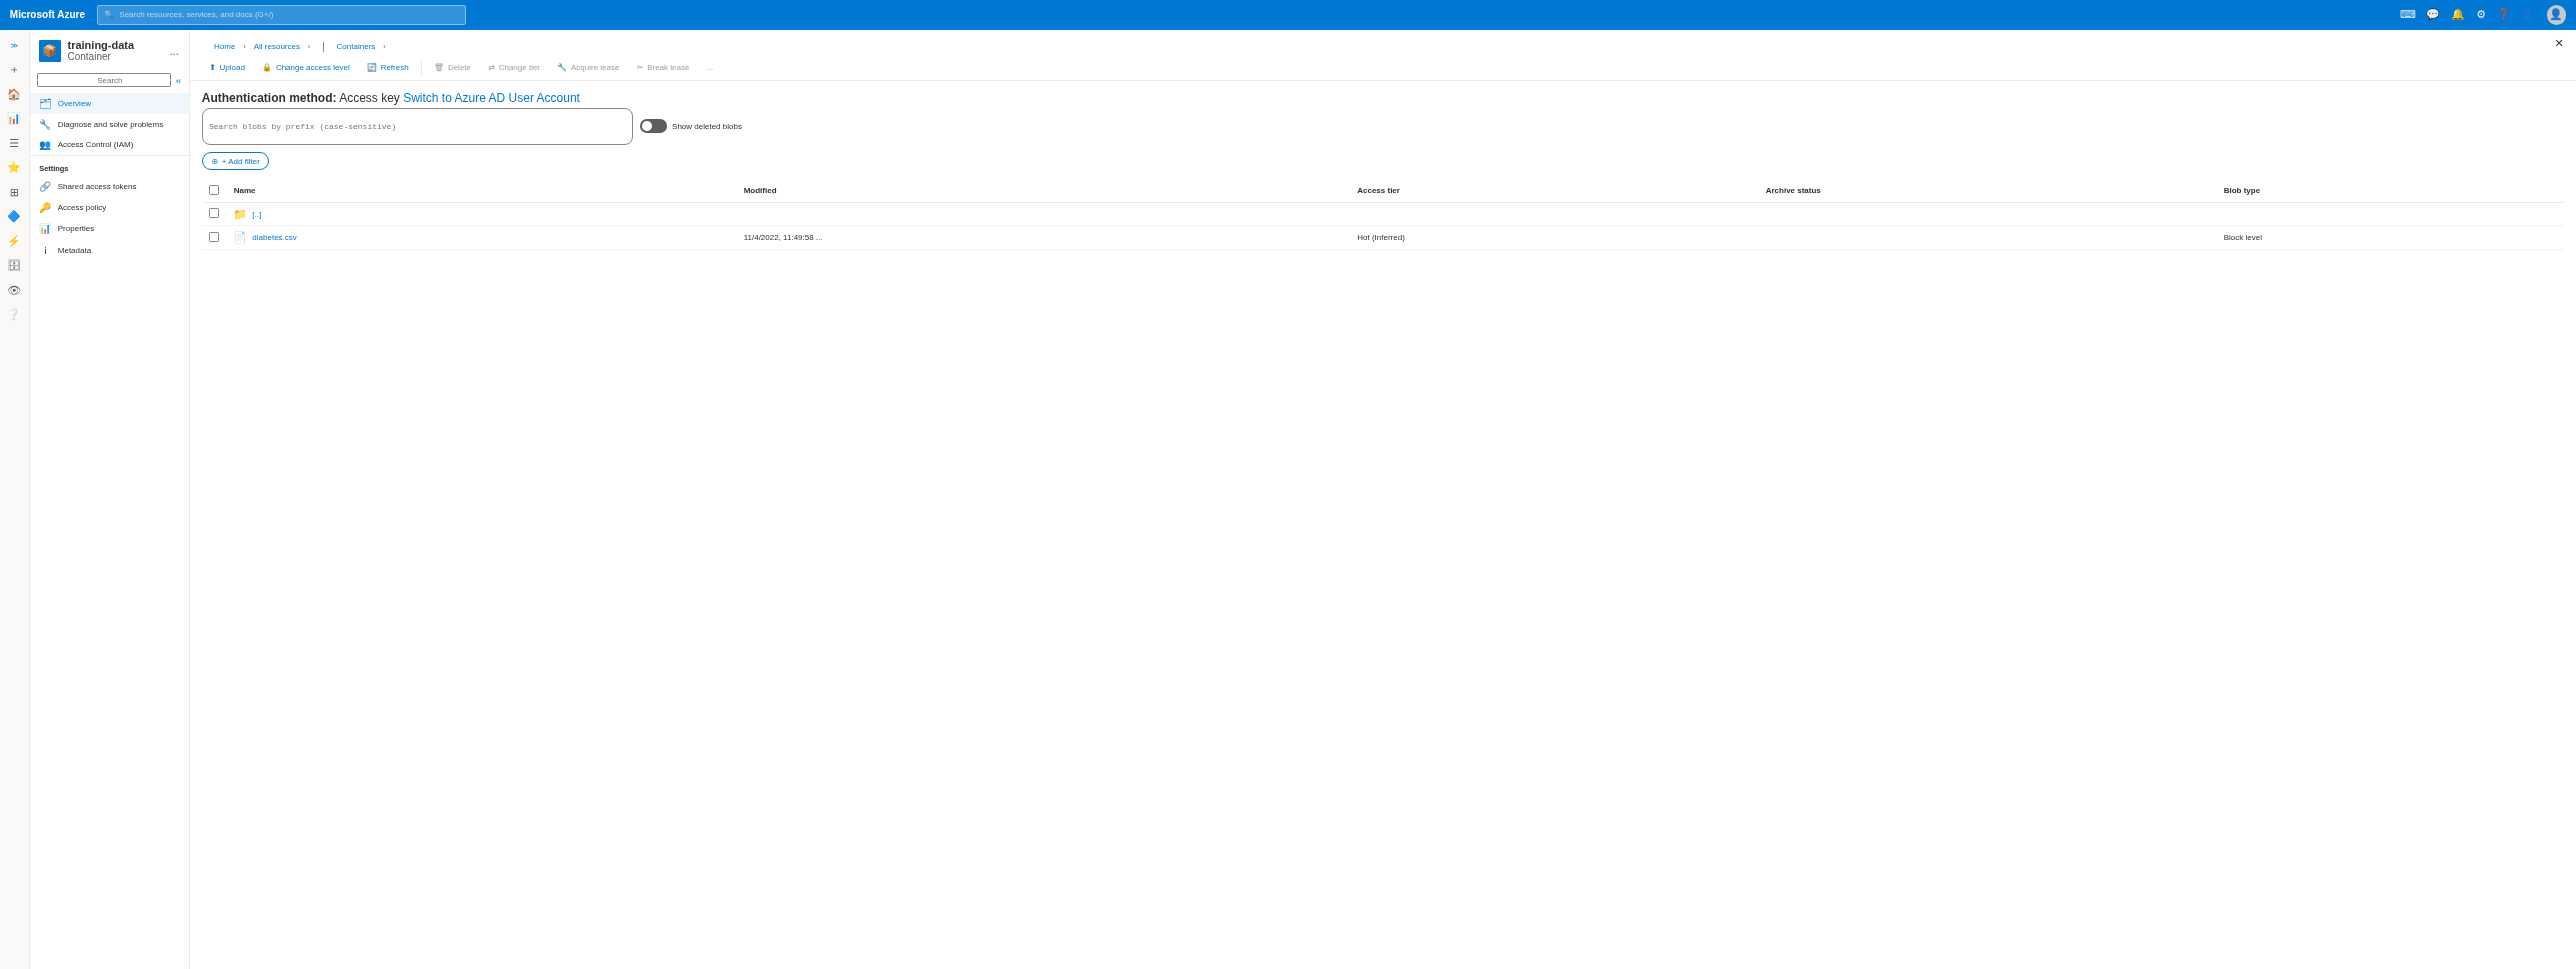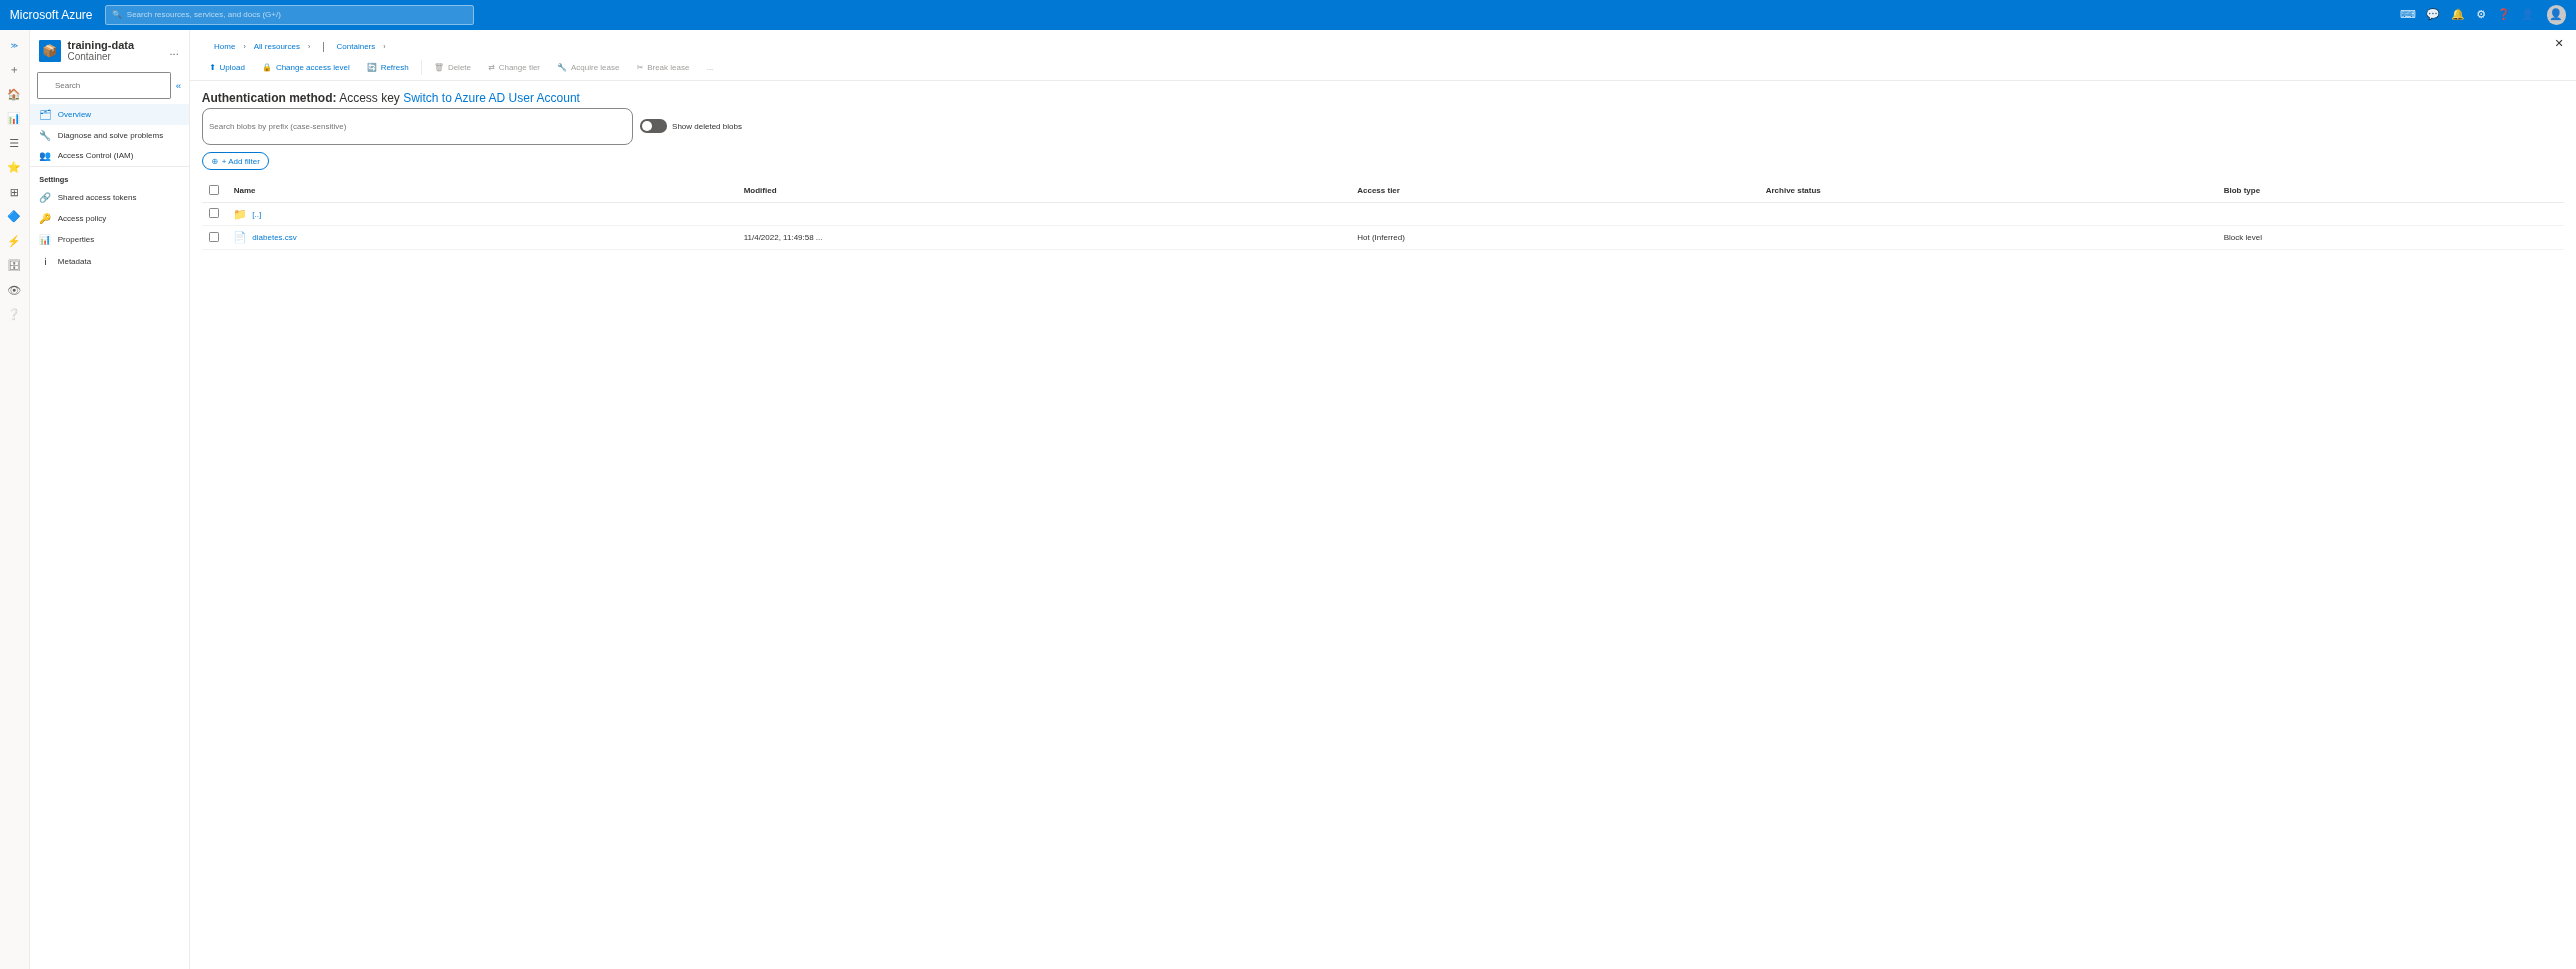--- a/index.html
+++ b/index.html
@@ -9,22 +9,22 @@
     .top-nav {
       background: #0078d4;
       height: 29.5px;
       display: flex;
       align-items: center;
       padding: 0 9.8px;
       gap: 7.4px;
       color: white;
     }
     .top-nav-brand {
-      font-size: 12px;
-      font-weight: 400;
+      font-size: 10px;
+      font-weight: 700;
       color: white;
       white-space: nowrap;
       margin-right: 4.9px;
     }
     .top-nav-search {
       flex: 1;
       max-width: 369px;
       height: 19.7px;
       background: rgba(255,255,255,0.2);
       border: 0.6px solid rgba(255,255,255,0.4);
@@ -123,26 +123,27 @@
     .resource-more { margin-left: auto; cursor: pointer; color: #605e5c; font-size: 11px; }
 
     .nav-search-wrap {
       padding: 4.9px 7.4px;
       display: flex;
       align-items: center;
       gap: 2.5px;
     }
     .nav-search {
       flex: 1;
-      height: 27px;
+      height: 14px;
       border: 0.6px solid #8a8886;
       border-radius: 1.2px;
       padding: 0 4.9px 0 17px;
       font-size: 8px;
       position: relative;
+      text-align: center;
     }
     .nav-search-wrap .search-wrap {
       position: relative;
       flex: 1;
     }
     .nav-search-wrap .search-icon {
       position: absolute;
       left: 4.9px;
       top: 50%;
       transform: translateY(-50%);
@@ -255,20 +256,21 @@
       margin-bottom: 7.4px;
     }
     .blob-search {
       flex: 1;
       max-width: 431px;
       height: 37px;
       border: 0.6px solid #8a8886;
       border-radius: 8px;
       padding: 0 6.2px;
       font-size: 8px;
+      font-family: Liberation Mono, monospace;
     }
     .toggle-wrap {
       display: flex;
       align-items: center;
       gap: 4.9px;
       font-size: 8px;
     }
     .toggle {
       width: 27px;
       height: 13.5px;

